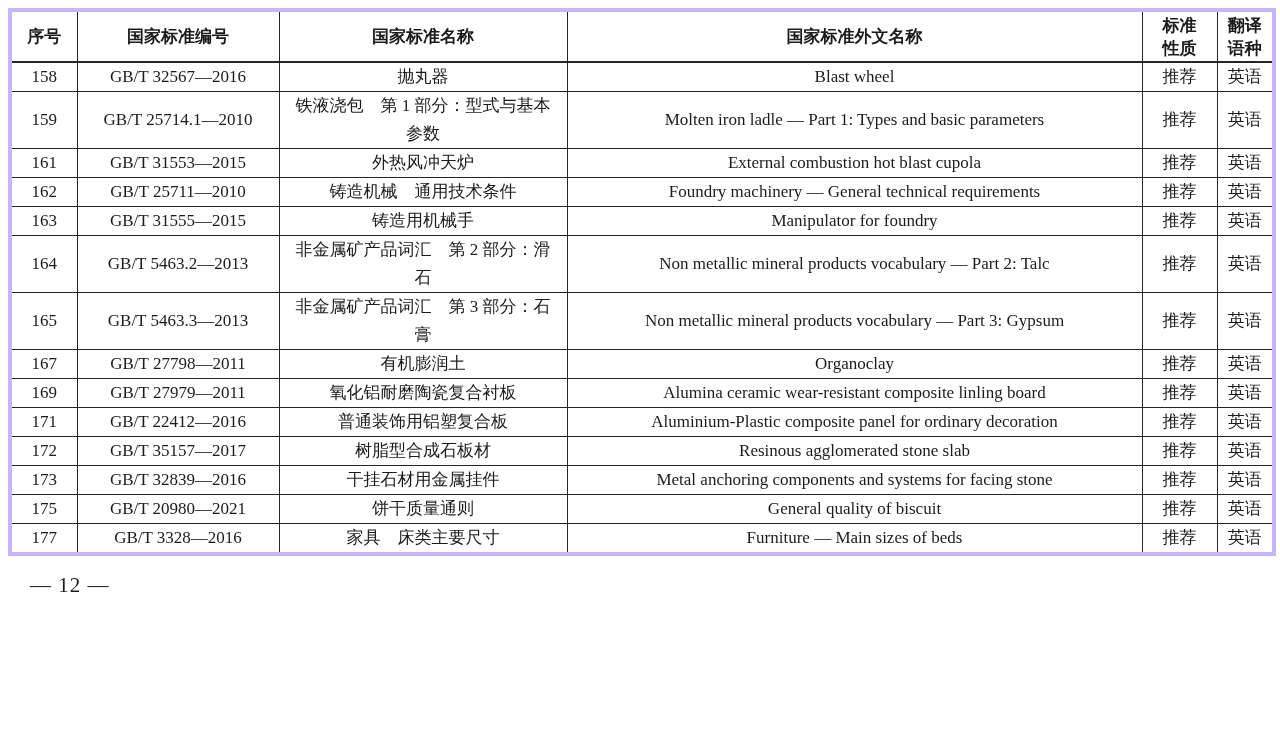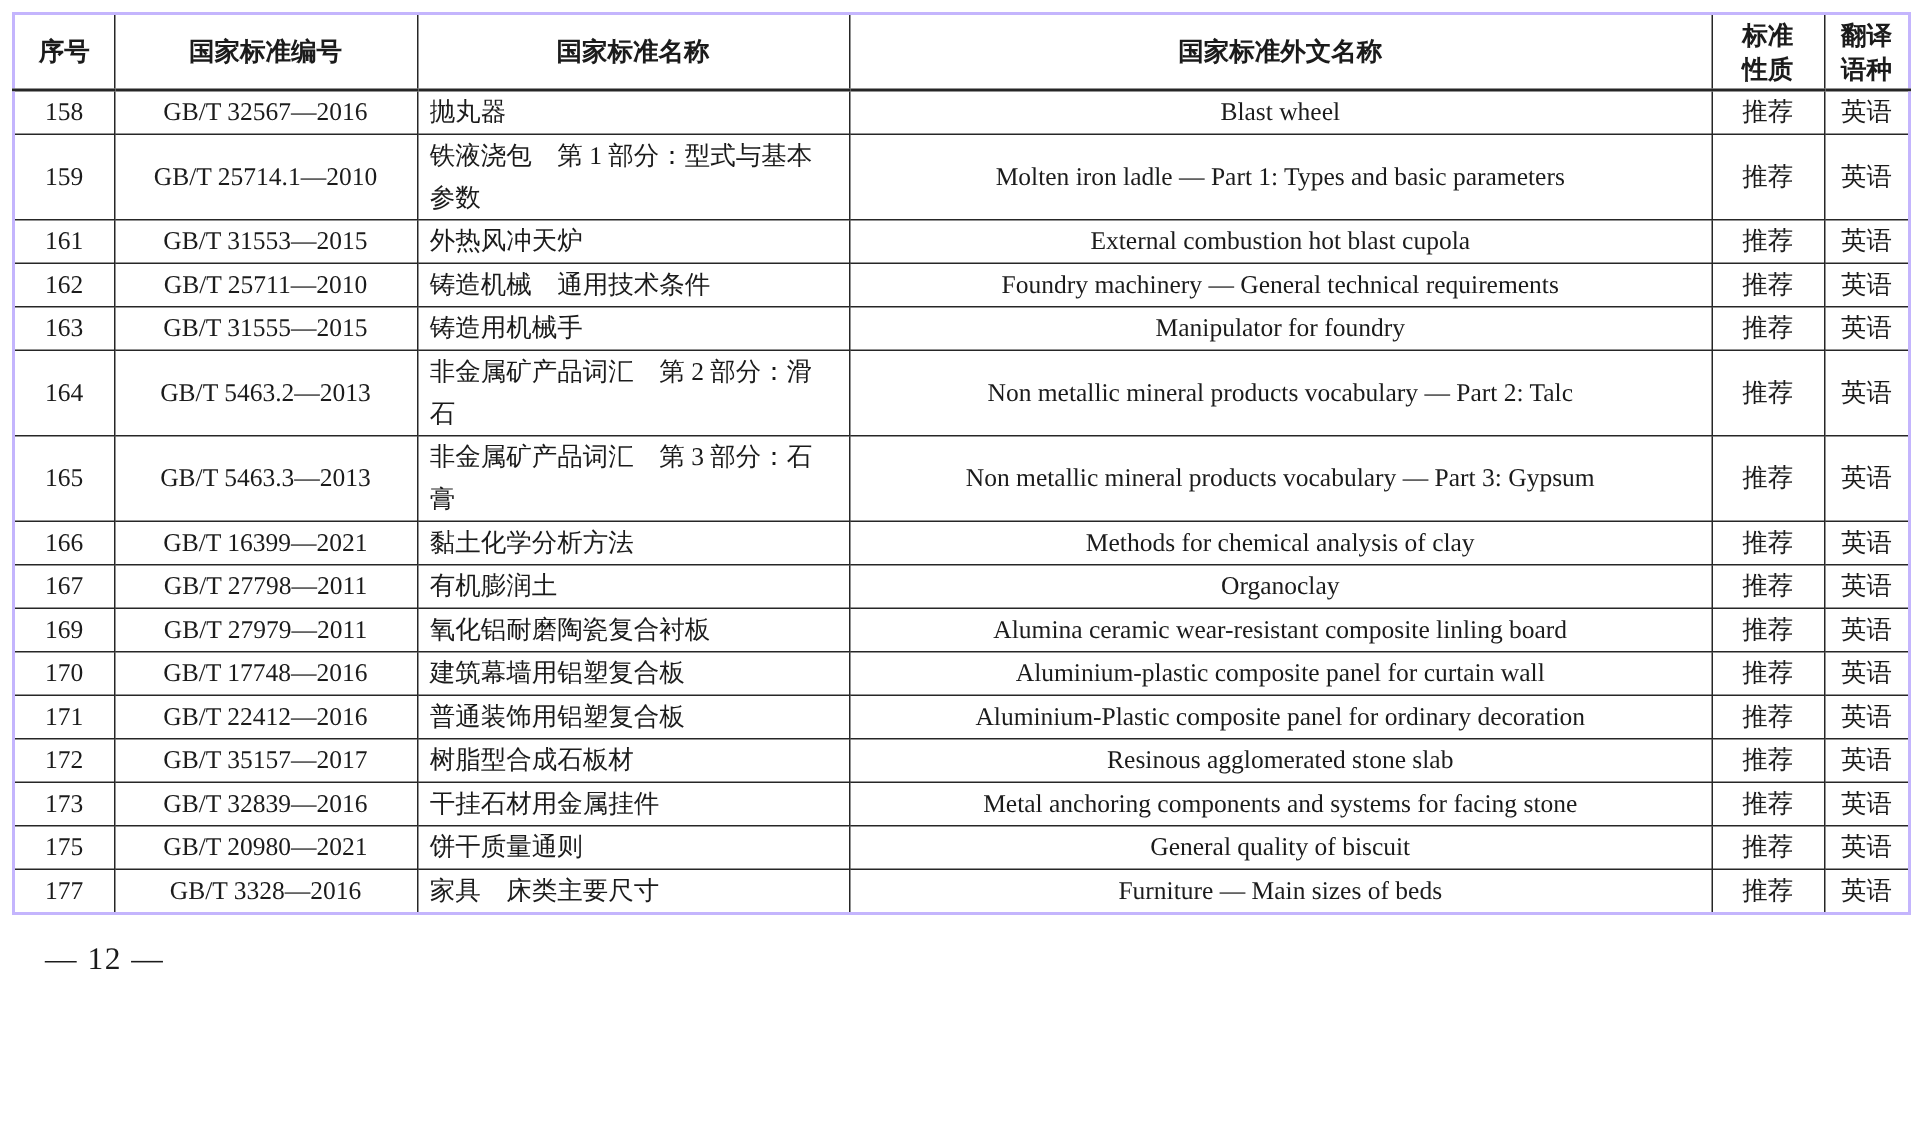--- a/index.html
+++ b/index.html
@@ -14,21 +14,21 @@
     height: 755px;
     background: #ffffff;
     box-sizing: border-box;
     padding: 8px 8px 0 8px;
     overflow: hidden;
   }
   table.standards {
     border-collapse: collapse;
     table-layout: fixed;
     width: 1264px;
-    border: 2px solid #c4b5fd;
+    border: 4px solid #c4b5fd;
   }
   table.standards th,
   table.standards td {
     border: 1.5px solid #262626;
     font-size: 17px;
     vertical-align: middle;
     overflow: hidden;
     word-break: break-word;
   }
   table.standards thead th {
@@ -40,21 +40,21 @@
     padding: 0 2px;
     border-bottom: 2px solid #262626;
   }
   table.standards td {
     height: 27px;
     line-height: 28px;
     padding: 0 4px;
     text-align: center;
   }
   table.standards td.c-name_zh {
-    text-align: left;
+    text-align: center;
     padding: 0 8px;
   }
   .footer {
     margin: 17px 0 0 22px;
     font-size: 21px;
     letter-spacing: 1px;
     color: #1b1b1b;
   }
 </style>
 </head>
@@ -134,52 +134,36 @@
         </tr>
         <tr>
           <td class="c-no">165</td>
           <td class="c-code">GB/T 5463.3—2013</td>
           <td class="c-name_zh">非金属矿产品词汇　第 3 部分：石膏</td>
           <td class="c-name_en">Non metallic mineral products vocabulary — Part 3: Gypsum</td>
           <td class="c-nature">推荐</td>
           <td class="c-lang">英语</td>
         </tr>
         <tr>
-          <td class="c-no">166</td>
-          <td class="c-code">GB/T 16399—2021</td>
-          <td class="c-name_zh">黏土化学分析方法</td>
-          <td class="c-name_en">Methods for chemical analysis of clay</td>
-          <td class="c-nature">推荐</td>
-          <td class="c-lang">英语</td>
-        </tr>
-        <tr>
           <td class="c-no">167</td>
           <td class="c-code">GB/T 27798—2011</td>
           <td class="c-name_zh">有机膨润土</td>
           <td class="c-name_en">Organoclay</td>
           <td class="c-nature">推荐</td>
           <td class="c-lang">英语</td>
         </tr>
         <tr>
           <td class="c-no">169</td>
           <td class="c-code">GB/T 27979—2011</td>
           <td class="c-name_zh">氧化铝耐磨陶瓷复合衬板</td>
           <td class="c-name_en">Alumina ceramic wear-resistant composite linling board</td>
           <td class="c-nature">推荐</td>
           <td class="c-lang">英语</td>
         </tr>
         <tr>
-          <td class="c-no">170</td>
-          <td class="c-code">GB/T 17748—2016</td>
-          <td class="c-name_zh">建筑幕墙用铝塑复合板</td>
-          <td class="c-name_en">Aluminium-plastic composite panel for curtain wall</td>
-          <td class="c-nature">推荐</td>
-          <td class="c-lang">英语</td>
-        </tr>
-        <tr>
           <td class="c-no">171</td>
           <td class="c-code">GB/T 22412—2016</td>
           <td class="c-name_zh">普通装饰用铝塑复合板</td>
           <td class="c-name_en">Aluminium-Plastic composite panel for ordinary decoration</td>
           <td class="c-nature">推荐</td>
           <td class="c-lang">英语</td>
         </tr>
         <tr>
           <td class="c-no">172</td>
           <td class="c-code">GB/T 35157—2017</td>

